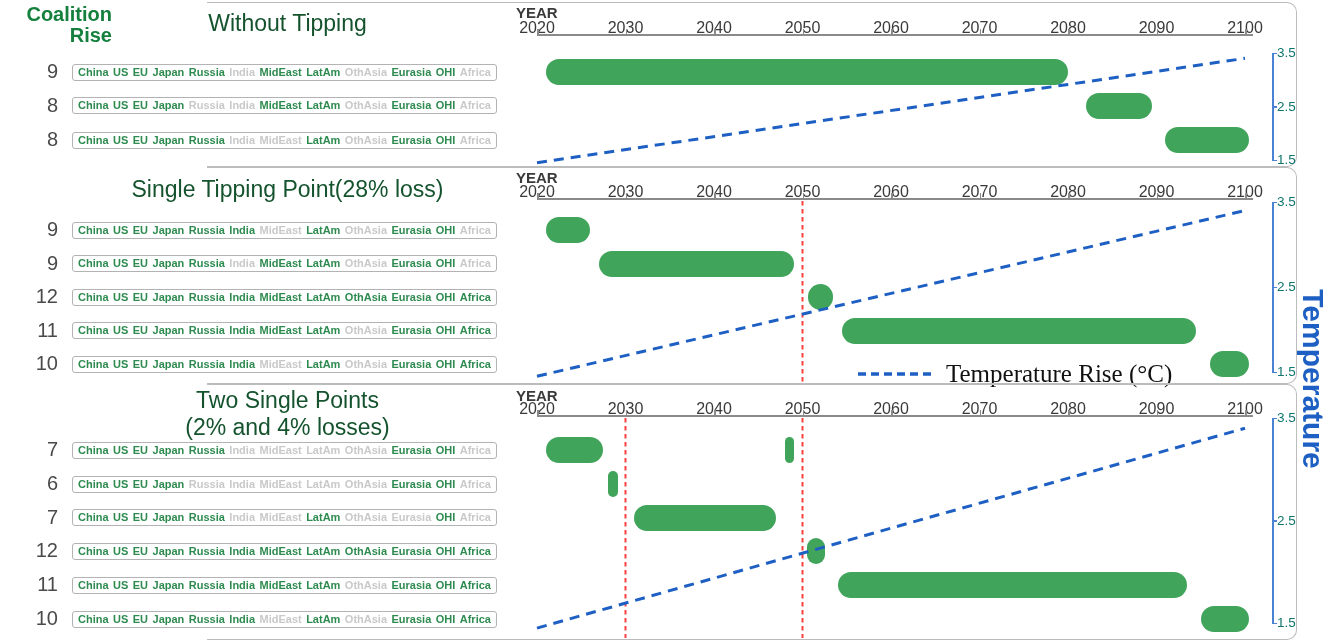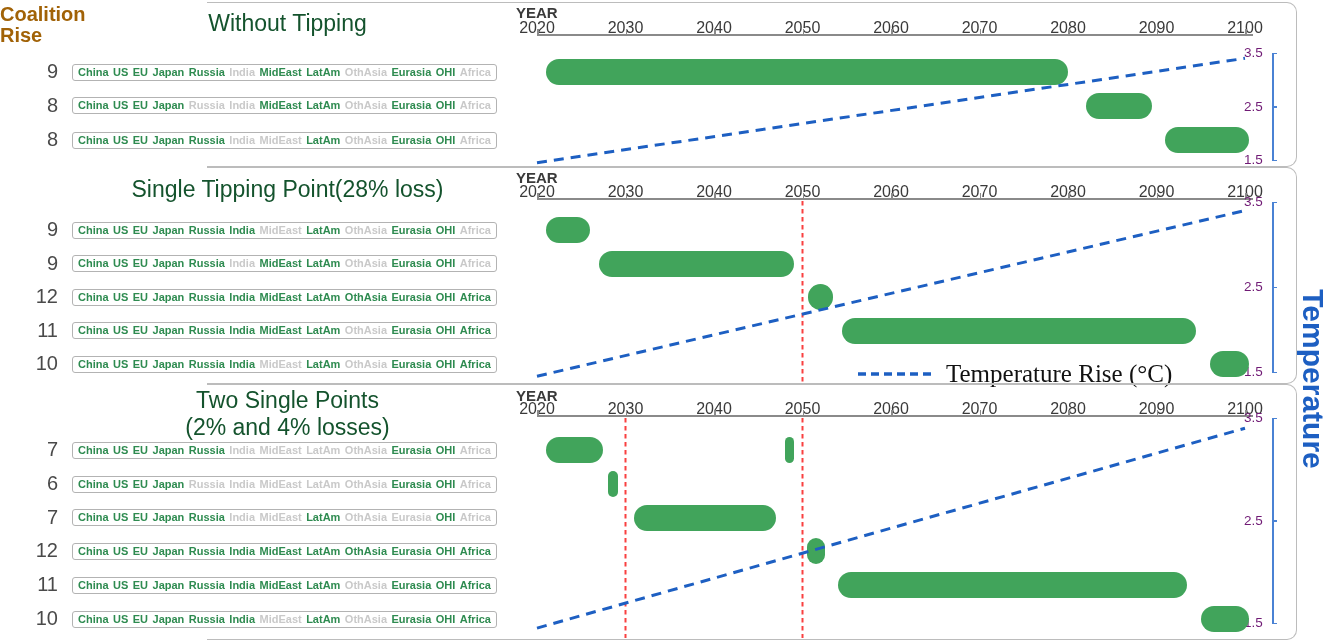--- a/index.html
+++ b/index.html
@@ -11,22 +11,22 @@
     position:absolute;left:207px;width:1090px;
     border:1px solid #bcbcbc;border-left:none;
     border-radius:0 10px 10px 0;
     box-sizing:border-box;background:transparent;
   }
   .panel-title{
     position:absolute;left:95px;width:385px;text-align:center;
     font-size:23px;color:#14532d;line-height:26.5px;
   }
   .coalition-header{
-    position:absolute;left:0;top:4px;width:104px;text-align:left;
-    font-size:20px;font-weight:bold;color:#a16207;line-height:21px;
+    position:absolute;left:8px;top:4px;width:104px;text-align:right;
+    font-size:20px;font-weight:bold;color:#15803d;line-height:21px;
   }
   .year-label{
     position:absolute;left:516px;font-size:15px;font-weight:bold;color:#3a3a3a;
   }
   .xtick-label{
     position:absolute;width:44px;margin-left:-22px;text-align:center;
     font-size:16px;color:#3a3a3a;
   }
   .xaxis-line{position:absolute;height:2px;background:#8a8a8a;}
   .xaxis-tick{position:absolute;width:1.5px;height:5px;background:#8a8a8a;}
@@ -42,21 +42,21 @@
   }
   .member{font-size:11px;font-weight:bold;line-height:15px;}
   .member.on{color:#2e8b50;}
   .member.off{color:#c9c9c9;}
   .bar{
     position:absolute;height:26px;border-radius:13px;background:#41a45b;
   }
   .temp-axis-line{position:absolute;width:1.5px;background:#4a82d4;}
   .temp-tick{position:absolute;width:5px;height:1.5px;background:#4a82d4;}
   .temp-tick-label{
-    position:absolute;left:1244px;font-size:13.5px;color:#701a75;
+    position:absolute;left:1277px;font-size:13.5px;color:#0f766e;
   }
   .legend-label{
     position:absolute;left:946px;top:360px;font-size:25px;color:#111;font-family:Liberation Serif, serif;
   }
   .temp-title{
     position:absolute;left:1163px;top:362px;width:300px;text-align:center;
     font-size:30px;font-weight:bold;color:#1d5fc2;
     transform:rotate(90deg);
   }
   svg.overlay{position:absolute;left:0;top:0;pointer-events:none;}

